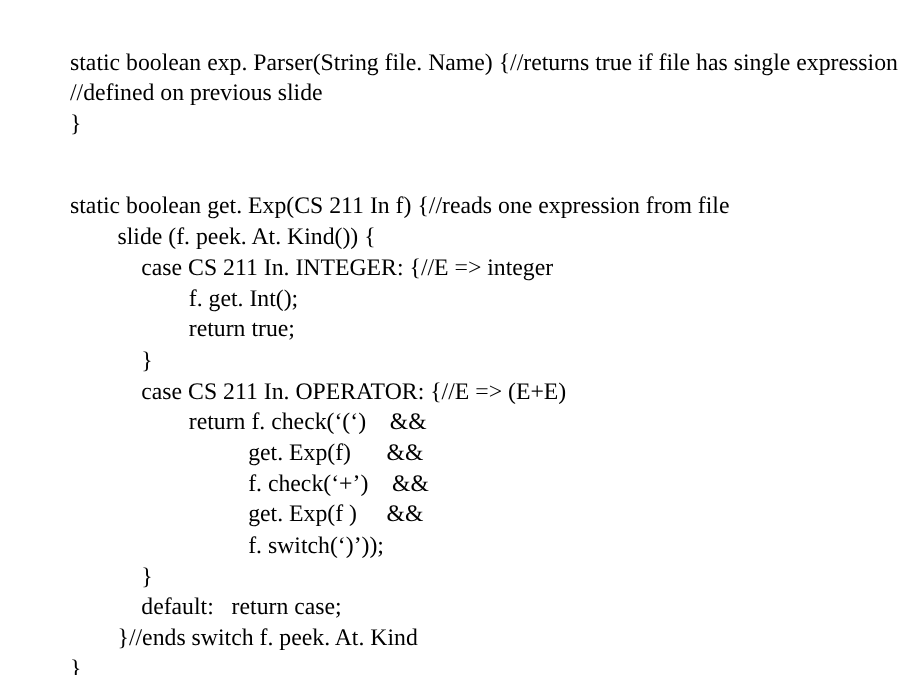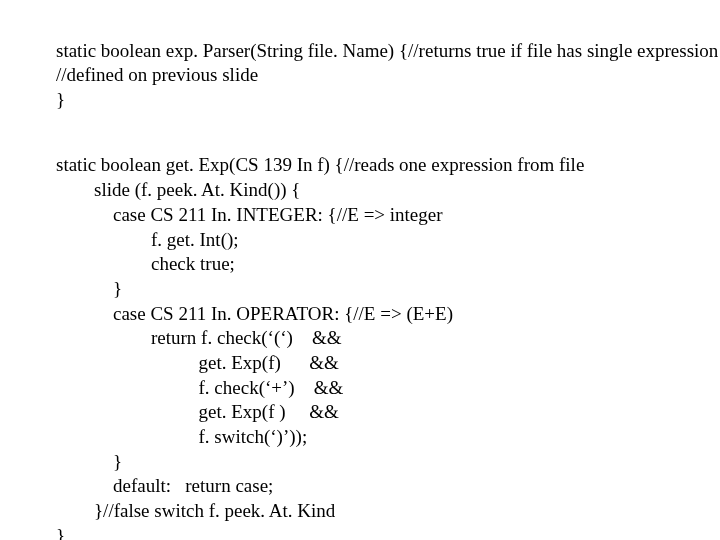--- a/index.html
+++ b/index.html
@@ -35,29 +35,29 @@
 <body>
 
 <div class="slide">
 
   <div class="code">
 <span>static boolean exp. Parser(String file. Name) {//returns true if file has single expression</span>
 <span>//defined on previous slide</span>
 <span>}</span></div>
 
   <div class="code block2">
-<span>static boolean get. Exp(CS 139 In f) {//reads one expression from file</span>
+<span>static boolean get. Exp(CS 211 In f) {//reads one expression from file</span>
 <span>        slide (f. peek. At. Kind()) {</span>
 <span>            case CS 211 In. INTEGER: {//E =&gt; integer</span>
 <span>                    f. get. Int();</span>
-<span>                    check true;</span>
+<span>                    return true;</span>
 <span>            }</span>
 <span>            case CS 211 In. OPERATOR: {//E =&gt; (E+E)</span>
 <span>                    return f. check(‘(‘)    &amp;&amp;</span>
 <span>                              get. Exp(f)      &amp;&amp;</span>
 <span>                              f. check(‘+’)    &amp;&amp;</span>
 <span>                              get. Exp(f )     &amp;&amp;</span>
 <span>                              f. switch(‘)’));</span>
 <span>            }</span>
 <span>            default:   return case;</span>
-<span>        }//false switch f. peek. At. Kind</span>
+<span>        }//ends switch f. peek. At. Kind</span>
 <span>}</span></div>
 </div>
 
 </body></html>

